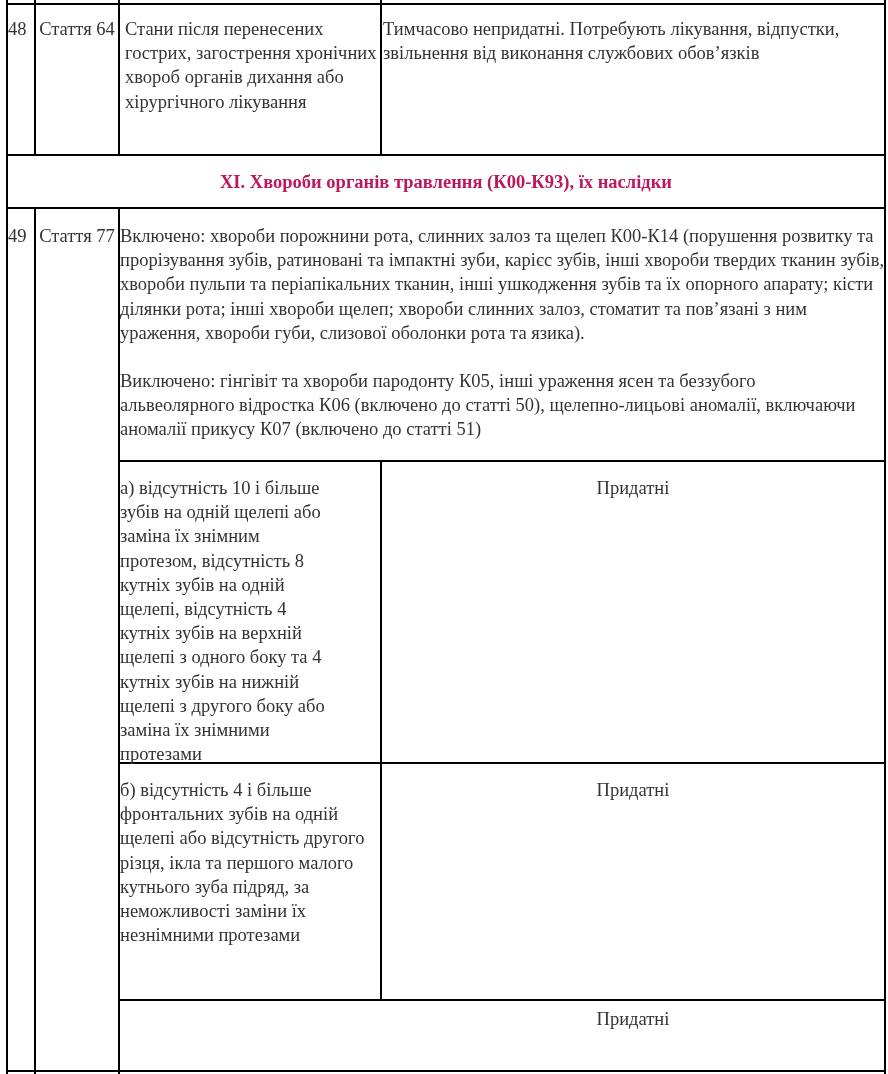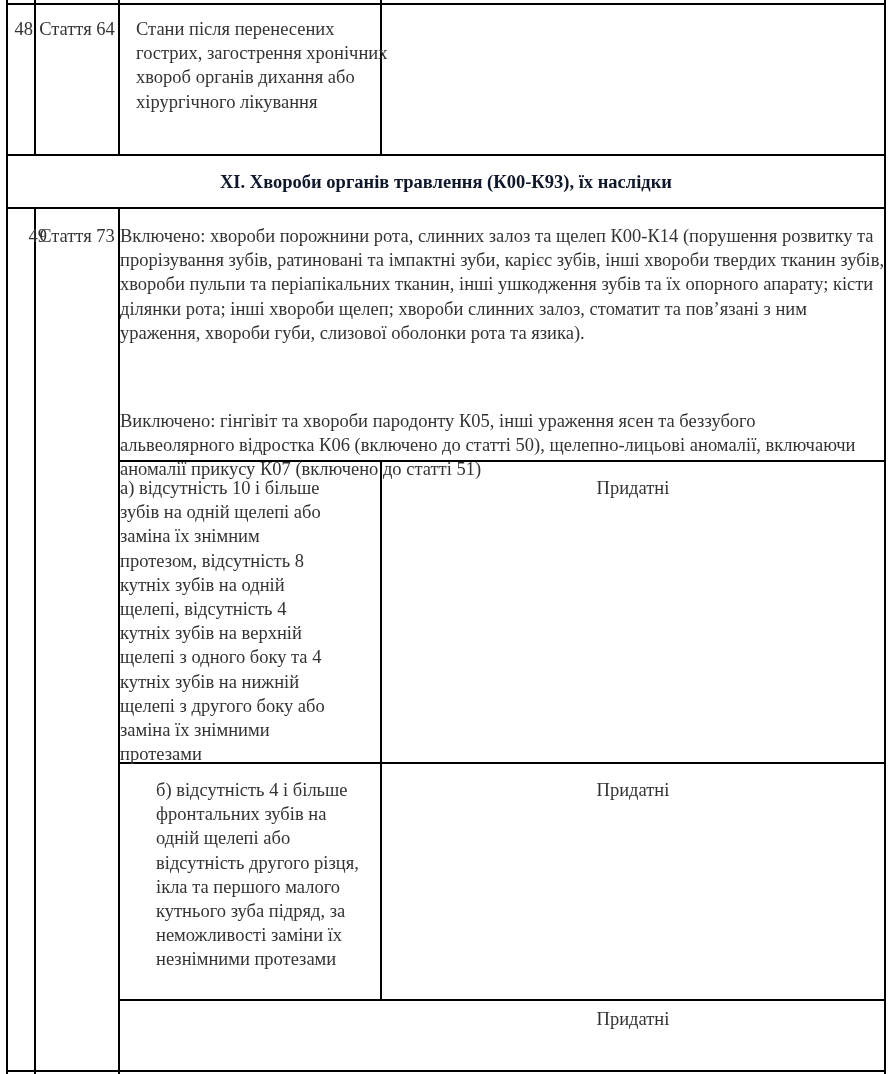--- a/index.html
+++ b/index.html
@@ -6,23 +6,23 @@
   body {
     width: 888px; height: 1074px; overflow: hidden; position: relative;
     font-family: "Liberation Serif", serif; color: #333333;
     font-size: 18.5px; line-height: 24.2px;
   }
   .doc { position: absolute; left: 0; top: 0; width: 888px; height: 1074px; }
   .hl, .vl { position: absolute; background: #000; }
   .hl { height: 2px; }
   .vl { width: 2px; }
   .cell { position: absolute; box-sizing: border-box; }
-  .num { text-align: right; }
+  .num { text-align: left; }
   .center { text-align: center; }
-  .section { font-weight: bold; text-align: center; font-size: 18.5px; color: #0f172a; }
+  .section { font-weight: bold; text-align: center; font-size: 18.5px; color: #be185d; }
 </style>
 </head>
 <body>
 
 <div class="doc">
 
   <div class="hl" style="left:6px; width:880px; top:3px;"></div>
   <div class="hl" style="left:6px; width:880px; top:154px;"></div>
   <div class="hl" style="left:6px; width:880px; top:207px;"></div>
   <div class="hl" style="left:118px; width:768px; top:460px;"></div>
@@ -34,30 +34,31 @@
   <div class="vl" style="left:884px; top:0; height:1074px;"></div>
   <div class="vl" style="left:34px; top:0; height:155px;"></div>
   <div class="vl" style="left:34px; top:207px; height:867px;"></div>
   <div class="vl" style="left:118px; top:0; height:155px;"></div>
   <div class="vl" style="left:118px; top:207px; height:867px;"></div>
   <div class="vl" style="left:380px; top:0; height:155px;"></div>
   <div class="vl" style="left:380px; top:460px; height:540px;"></div>
 
   <div class="cell num" style="left:8px; top:17px; width:25px;">48</div>
   <div class="cell center" style="left:38px; top:17px; width:78px;">Стаття 64</div>
-  <div class="cell" style="left:136px; top:17px; width:258px;">Стани після перенесених гострих, загострення хронічних хвороб органів дихання або хірургічного лікування</div>
+  <div class="cell" style="left:125px; top:17px; width:258px;">Стани після перенесених гострих, загострення хронічних хвороб органів дихання або хірургічного лікування</div>
+  <div class="cell" style="left:383px; top:17px; width:470px;">Тимчасово непридатні. Потребують лікування, відпустки, звільнення від виконання службових обов’язків</div>
 
   <div class="cell section" style="left:8px; top:170px; width:876px;">XI. Хвороби органів травлення (К00-К93), їх наслідки</div>
 
   <div class="cell num" style="left:8px; top:224px; width:39px;">49</div>
-  <div class="cell center" style="left:38px; top:224px; width:78px;">Стаття 73</div>
+  <div class="cell center" style="left:38px; top:224px; width:78px;">Стаття 77</div>
   <div class="cell" style="left:120px; top:224px; width:766px;">Включено: хвороби порожнини рота, слинних залоз та щелеп К00-К14 (порушення розвитку та прорізування зубів, ратиновані та імпактні зуби, карієс зубів, інші хвороби твердих тканин зубів, хвороби пульпи та періапікальних тканин, інші ушкодження зубів та їх опорного апарату; кісти ділянки рота; інші хвороби щелеп; хвороби слинних залоз, стоматит та пов’язані з ним ураження, хвороби губи, слизової оболонки рота та язика).</div>
-  <div class="cell" style="left:120px; top:369px; width:740px;margin-top:40px;">Виключено: гінгівіт та хвороби пародонту К05, інші ураження ясен та беззубого альвеолярного відростка К06 (включено до статті 50), щелепно-лицьові аномалії, включаючи аномалії прикусу К07 (включено до статті 51)</div>
+  <div class="cell" style="left:120px; top:369px; width:740px;">Виключено: гінгівіт та хвороби пародонту К05, інші ураження ясен та беззубого альвеолярного відростка К06 (включено до статті 50), щелепно-лицьові аномалії, включаючи аномалії прикусу К07 (включено до статті 51)</div>
 
   <div class="cell" style="left:120px; top:476px; width:221px;">а) відсутність 10 і більше зубів на одній щелепі або заміна їх знімним протезом, відсутність 8 кутніх зубів на одній щелепі, відсутність 4 кутніх зубів на верхній щелепі з одного боку та 4 кутніх зубів на нижній щелепі з другого боку або заміна їх знімними протезами</div>
   <div class="cell center" style="left:382px; top:476px; width:502px;">Придатні</div>
 
-  <div class="cell" style="left:120px; top:778px; width:250px;padding-left:36px;">б) відсутність 4 і більше фронтальних зубів на одній щелепі або відсутність другого різця, ікла та першого малого кутнього зуба підряд, за неможливості заміни їх незнімними протезами</div>
+  <div class="cell" style="left:120px; top:778px; width:250px;">б) відсутність 4 і більше фронтальних зубів на одній щелепі або відсутність другого різця, ікла та першого малого кутнього зуба підряд, за неможливості заміни їх незнімними протезами</div>
   <div class="cell center" style="left:382px; top:778px; width:502px;">Придатні</div>
 
   <div class="cell center" style="left:382px; top:1007px; width:502px;">Придатні</div>
 
 </div>
 
 </body></html>

